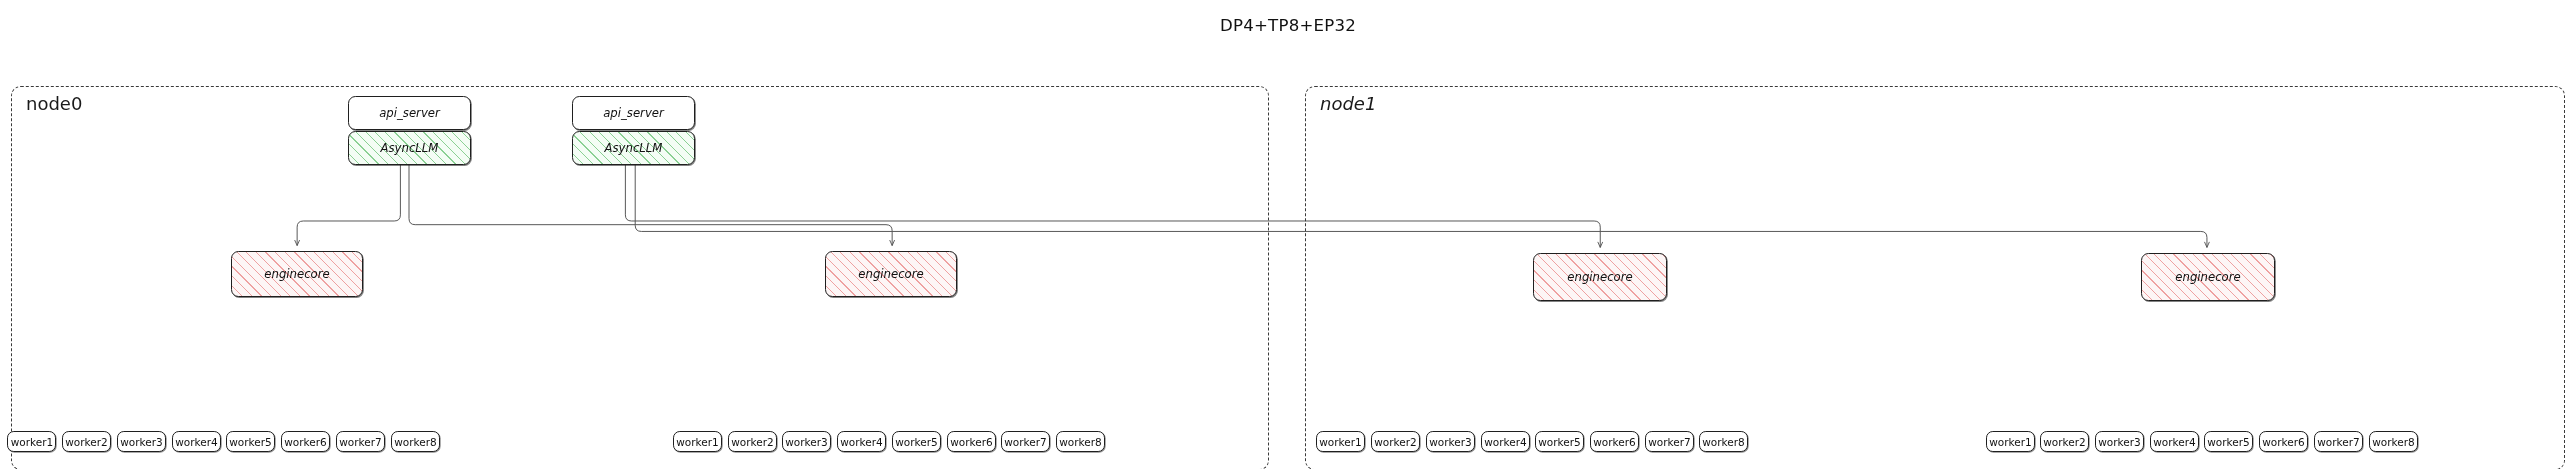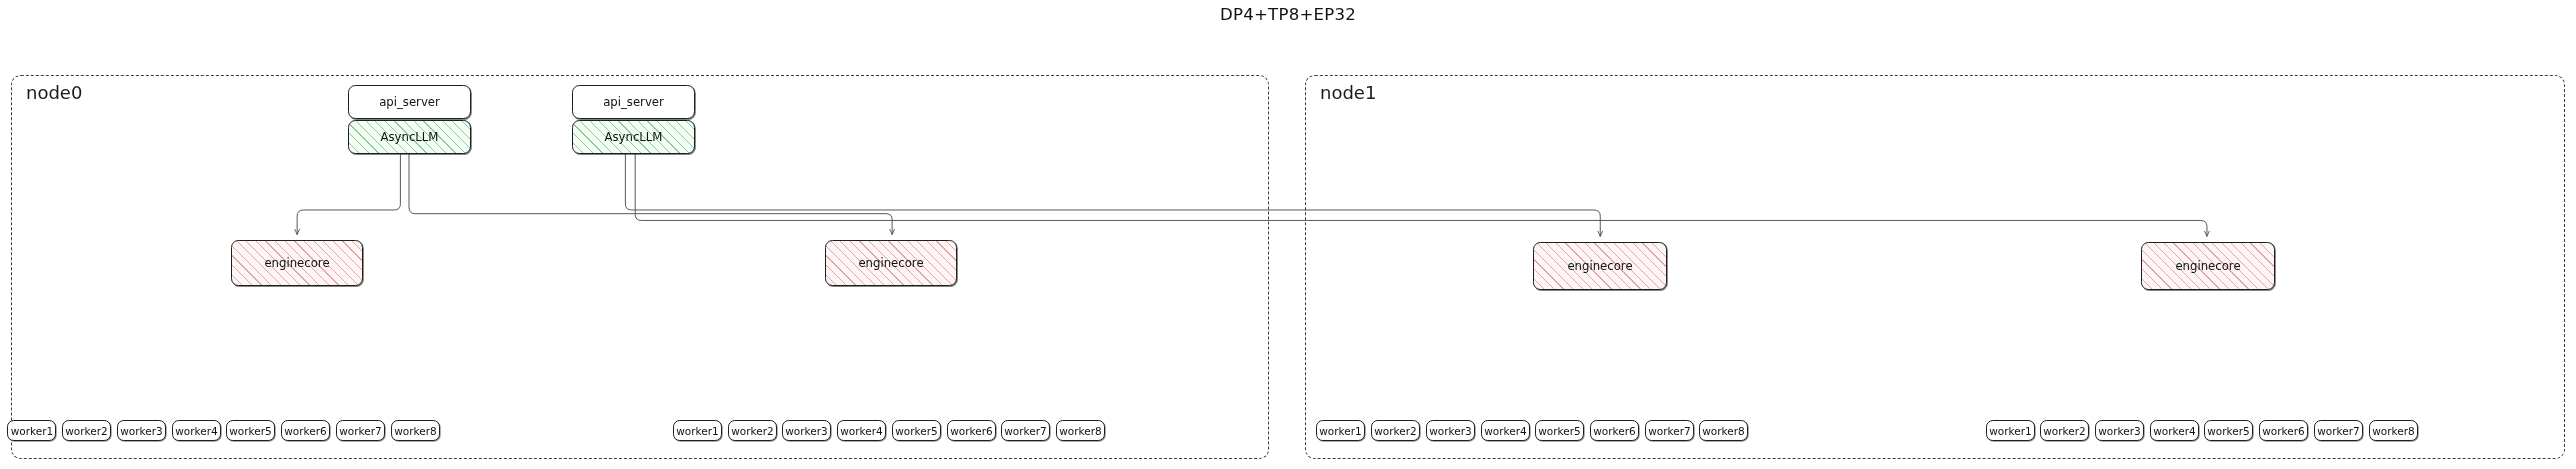--- a/index.html
+++ b/index.html
@@ -9,21 +9,21 @@
   }
   body {
     width: 2576px;
     height: 469px;
     font-family: "DejaVu Sans", "Liberation Sans", sans-serif;
     position: relative;
     overflow: hidden;
   }
   #canvas {
     position: absolute;
-    left: 0; top: 1px;
+    left: 0; top: 12px;
     width: 2576px;
     height: 407px;
   }
   .title {
     position: absolute;
     left: 0;
     top: 3.7px;
     width: 2576px;
     text-align: center;
     font-size: 16.6px;
@@ -49,20 +49,21 @@
     box-sizing: border-box;
     border: 1.5px solid #1f1f1f;
     border-radius: 7.4px;
     display: flex;
     align-items: center;
     justify-content: center;
     font-size: 11.7px;
     color: #121212;
     background: #ffffff;
     box-shadow: 0.9px 0.9px 0 rgba(30,30,30,0.55);
+    font-style: italic;
   }
   .nbox.green {
     background-color: #f4fdf5;
     background-image: repeating-linear-gradient(
         45deg,
         rgba(120, 200, 130, 0.85) 0px,
         rgba(120, 200, 130, 0.85) 0.9px,
         rgba(0,0,0,0) 0.9px,
         rgba(0,0,0,0) 6.8px);
   }
@@ -194,21 +195,21 @@
       <span>worker6</span>
     </div>
   <div class="worker" style="left:1001px; top:419px; width:49px;">
       <span>worker7</span>
     </div>
   <div class="worker" style="left:1056px; top:419px; width:49px;">
       <span>worker8</span>
     </div>
 
   <div class="node-box" style="left:1305px; top:74px; width:1260px; height:384px;"></div>
-  <div class="node-label" style="left:1320px; top:81px;">node1</div>
+  <div class="node-label" style="left:1320px; top:81px;font-style:italic;">node1</div>
 
   <div class="nbox pink" style="left:1533px; top:241px; width:134px; height:48px;">
     <span class="lbl">enginecore</span>
   </div>
   <div class="nbox pink" style="left:2141px; top:241px; width:134px; height:48px;">
     <span class="lbl">enginecore</span>
   </div>
 
   <div class="worker" style="left:1316px; top:419px; width:49px;">
       <span>worker1</span>

